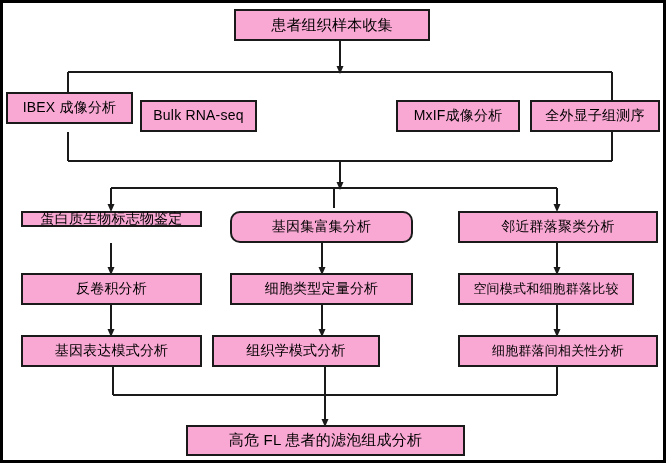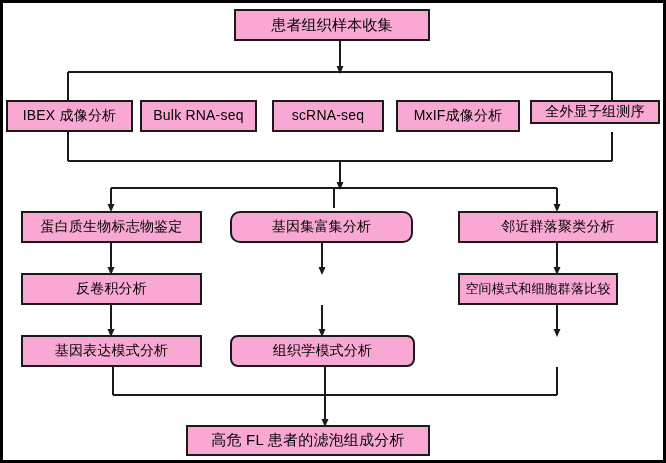--- a/index.html
+++ b/index.html
@@ -100,58 +100,61 @@
       <path d="M113,395 L557,395"></path>
       <line x1="325" y1="367" x2="325" y2="395"></line>
       <line x1="325" y1="395" x2="325" y2="423" marker-end="url(#arrow)"></line>
     </g>
   </svg>
 
   <div class="node fs-15" style="left:234px; top:9px; width:196px; height:32px;">
     <span class="node-label">患者组织样本收集</span>
   </div>
 
-  <div class="node fs-14" style="left:6px; top:100px; width:127px; height:32px;">
+  <div class="node fs-14" style="left:6px; top:92px; width:127px; height:32px;">
     <span class="node-label">IBEX 成像分析</span>
   </div>
   <div class="node fs-14" style="left:140px; top:100px; width:117px; height:32px;">
     <span class="node-label">Bulk RNA-seq</span>
   </div>
-  <div class="node fs-14" style="left:272px; top:100px; width:112px; height:32px;">
-    <span class="node-label">scRNA-seq</span>
-  </div>
   <div class="node fs-14" style="left:396px; top:100px; width:124px; height:32px;">
     <span class="node-label">MxIF成像分析</span>
   </div>
-  <div class="node fs-14" style="left:530px; top:100px; width:130px; height:24px;">
+  <div class="node fs-14" style="left:530px; top:100px; width:130px; height:32px;">
     <span class="node-label">全外显子组测序</span>
   </div>
 
-  <div class="node fs-14" style="left:21px; top:211px; width:181px; height:32px;">
+  <div class="node fs-14" style="left:21px; top:211px; width:181px; height:16px;">
     <span class="node-label">蛋白质生物标志物鉴定</span>
   </div>
   <div class="node fs-14" style="left:21px; top:273px; width:181px; height:32px;">
     <span class="node-label">反卷积分析</span>
   </div>
   <div class="node fs-14" style="left:21px; top:335px; width:181px; height:32px;">
     <span class="node-label">基因表达模式分析</span>
   </div>
 
   <div class="node fs-14" style="left:230px; top:211px; width:183px; height:32px;border-radius:10px;">
     <span class="node-label">基因集富集分析</span>
   </div>
-  <div class="node fs-14" style="left:230px; top:335px; width:185px; height:32px;border-radius:8px;">
+  <div class="node fs-14" style="left:230px; top:273px; width:183px; height:32px;">
+    <span class="node-label">细胞类型定量分析</span>
+  </div>
+  <div class="node fs-14" style="left:212px; top:335px; width:168px; height:32px;">
     <span class="node-label">组织学模式分析</span>
   </div>
 
   <div class="node fs-14" style="left:458px; top:211px; width:200px; height:32px;">
     <span class="node-label">邻近群落聚类分析</span>
   </div>
-  <div class="node fs-13" style="left:458px; top:273px; width:160px; height:32px;">
+  <div class="node fs-13" style="left:458px; top:273px; width:176px; height:32px;">
     <span class="node-label">空间模式和细胞群落比较</span>
   </div>
+  <div class="node fs-13" style="left:458px; top:335px; width:200px; height:32px;">
+    <span class="node-label">细胞群落间相关性分析</span>
+  </div>
 
-  <div class="node fs-15" style="left:186px; top:425px; width:244px; height:31px;">
+  <div class="node fs-15" style="left:186px; top:425px; width:279px; height:31px;">
     <span class="node-label">高危 FL 患者的滤泡组成分析</span>
   </div>
 
   <div id="frame"></div>
 </div>
 
 </body></html>

